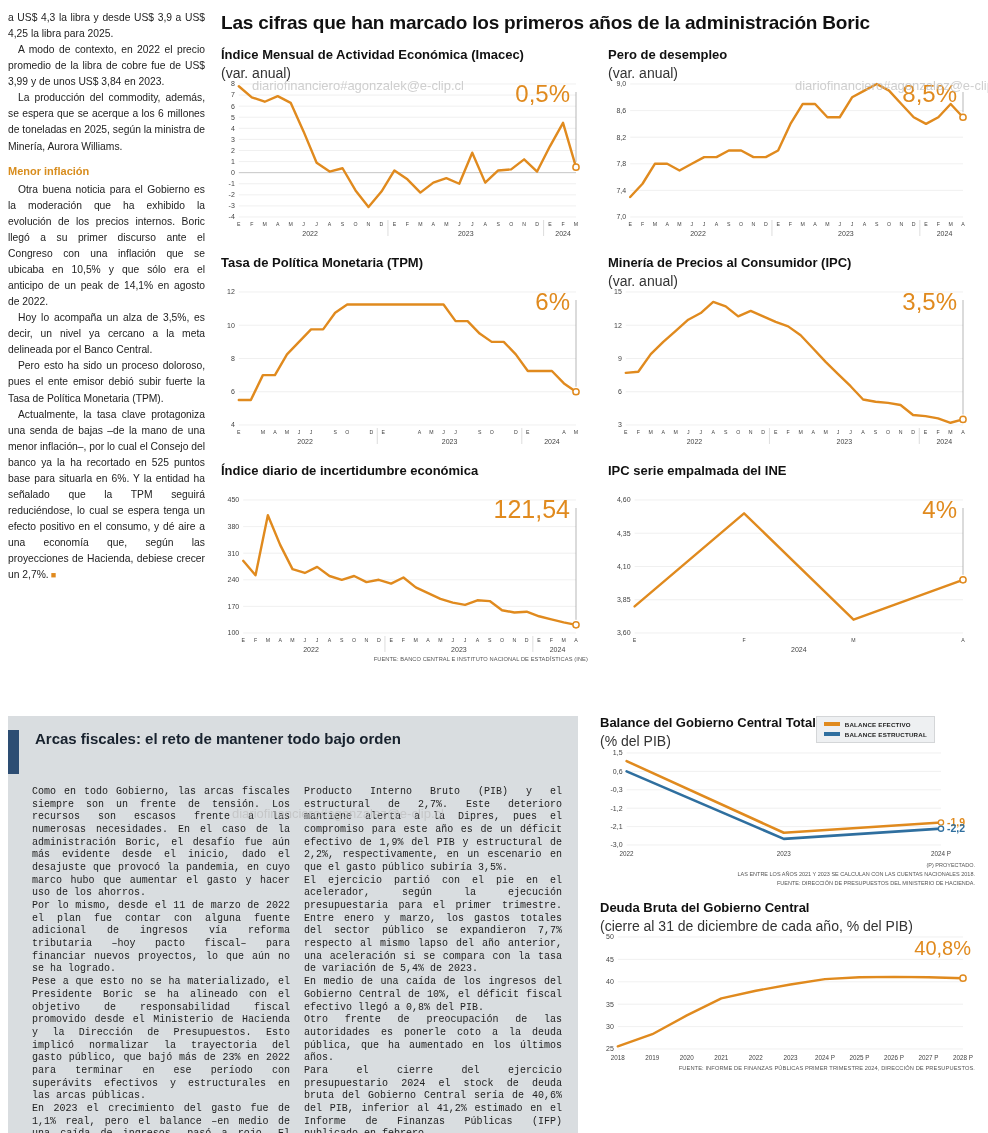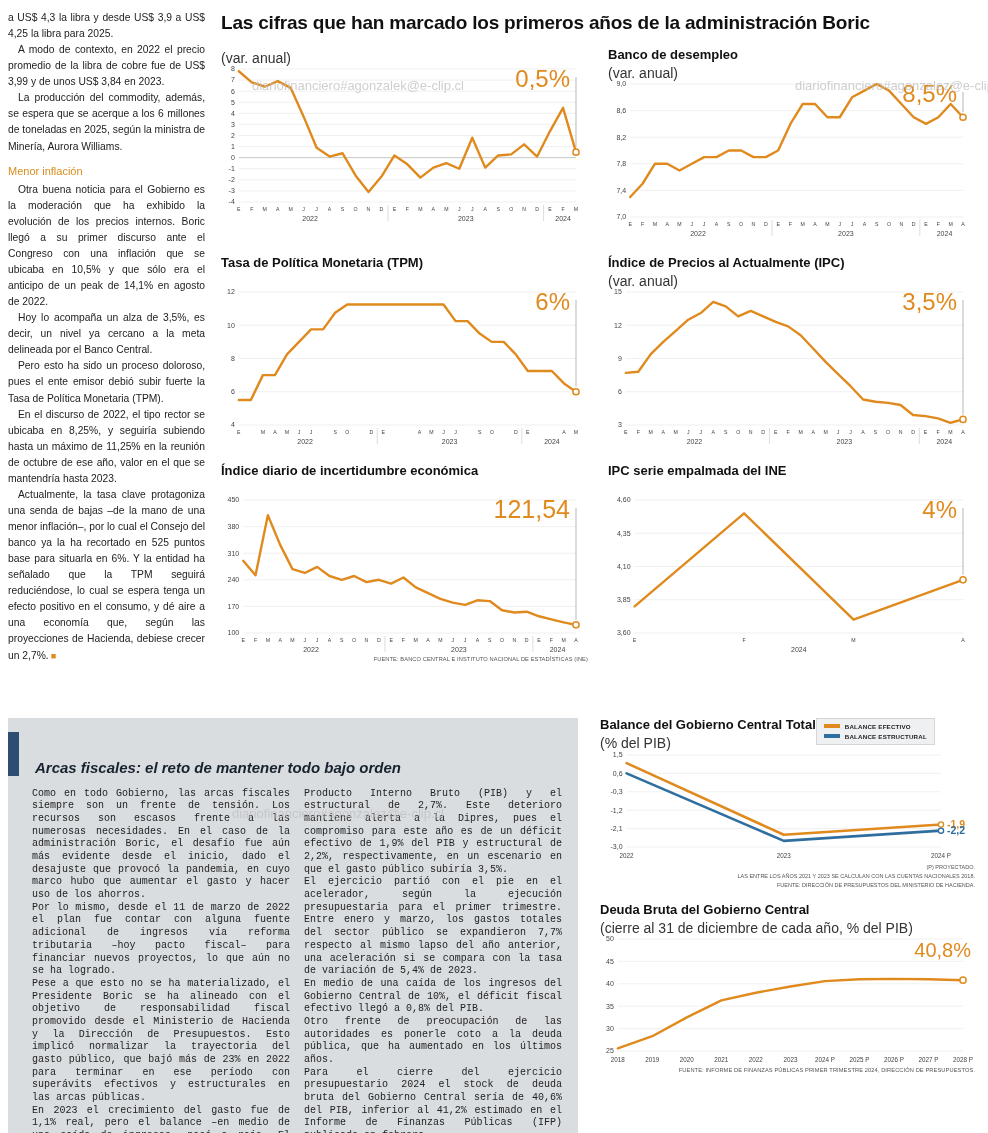--- a/index.html
+++ b/index.html
@@ -10,36 +10,36 @@
   .watermark{position:absolute;color:#bfbfbf;opacity:.75;font-size:13px;pointer-events:none;z-index:6;white-space:nowrap;}
   .wm-a{top:78px;left:252px;text-align:center;}
   .wm-b{top:78px;left:795px;}
   .wm-c{top:806px;left:232px;}
 
   
   .top-section{display:flex;gap:16px;}
   .left-col{flex:0 0 197px;width:197px;font-size:10.3px;line-height:1.56;text-align:justify;color:#222;}
   .left-col p{text-indent:10px;}
   .left-col p.first{text-indent:0;}
-  .orange-head{color:#d88d1e;font-weight:normal;font-size:11px;margin:8px 0 2px 0;}
+  .orange-head{color:#d88d1e;font-weight:bold;font-size:11px;margin:8px 0 2px 0;}
   .end-mark{color:#E08A1E;font-size:9px;margin-left:2px;}
 
   .charts-area{flex:1;min-width:0;}
   .main-title{font-size:19px;font-weight:bold;color:#111;margin:2px 0 14px 0;letter-spacing:-0.2px;}
   .chart-grid{display:grid;grid-template-columns:1fr 1fr;column-gap:20px;row-gap:18px;}
   .chart-title{font-size:13px;font-weight:bold;color:#111;line-height:1.15;}
   .chart-sub{font-size:14px;color:#333;margin-top:2px;height:10px;}
   .chart-canvas{width:100%;height:160px;margin-top:3px;}
   .chart-canvas.no-sub{margin-top:15px;}
   .chart-source{font-size:5.7px;color:#555;text-align:right;margin-top:2px;letter-spacing:.1px;}
 
   
   .bottom-section{display:flex;gap:22px;margin-top:54px;}
   .fiscal-panel{flex:0 0 570px;width:570px;background:#d9dde0;padding:14px 16px 16px 0;min-height:372px;}
-  .fiscal-head{display:flex;align-items:flex-end;gap:16px;margin-bottom:12px;font-style:italic;}
+  .fiscal-head{display:flex;align-items:flex-start;gap:16px;margin-bottom:12px;}
   .blue-bar{width:11px;height:44px;background:#2d4d73;flex:0 0 11px;}
   .fiscal-title{font-size:15px;font-weight:bold;color:#18222e;}
   .fiscal-cols{display:flex;gap:14px;padding-left:24px;}
   .fcol{flex:1;font-size:10px;line-height:1.27;text-align:justify;color:#222;font-family:Liberation Mono, monospace;}
 
   .bottom-charts{flex:1;min-width:0;display:flex;flex-direction:column;}
   .bc-title-row{display:flex;justify-content:flex-start;align-items:flex-start;}
   .legend{background:#eef0f2;border:1px solid #d4d6d8;padding:4px 7px;display:flex;flex-direction:column;gap:3px;}
   .legend-item{display:flex;align-items:center;gap:5px;}
   .swatch{width:16px;height:4px;display:inline-block;}
@@ -61,30 +61,30 @@
   <div class="top-section">
 
     <aside class="left-col">
       <p class="first">a US$ 4,3 la libra y desde US$ 3,9 a US$ 4,25 la libra para 2025.</p>
       <p>A modo de contexto, en 2022 el precio promedio de la libra de cobre fue de US$ 3,99 y de unos US$ 3,84 en 2023.</p>
       <p>La producción del commodity, además, se espera que se acerque a los 6 millones de toneladas en 2025, según la ministra de Minería, Aurora Williams.</p>
       <h4 class="orange-head">Menor inflación</h4>
       <p>Otra buena noticia para el Gobierno es la moderación que ha exhibido la evolución de los precios internos. Boric llegó a su primer discurso ante el Congreso con una inflación que se ubicaba en 10,5% y que sólo era el anticipo de un peak de 14,1% en agosto de 2022.</p>
       <p>Hoy lo acompaña un alza de 3,5%, es decir, un nivel ya cercano a la meta delineada por el Banco Central.</p>
       <p>Pero esto ha sido un proceso doloroso, pues el ente emisor debió subir fuerte la Tasa de Política Monetaria (TPM).</p>
-      <p>En el discurso de 2022, el tipo rector se ubicaba en 8,25%, y seguiría subiendo hasta un máximo de 11,25% en la reunión de octubre de ese año, valor en el que se mantendría hasta 2023.</p>
       <p><span>Actualmente, la tasa clave protagoniza una senda de bajas –de la mano de una menor inflación–, por lo cual el Consejo del banco ya la ha recortado en 525 puntos base para situarla en 6%. Y la entidad ha señalado que la TPM seguirá reduciéndose, lo cual se espera tenga un efecto positivo en el consumo, y dé aire a una economía que, según las proyecciones de Hacienda, debiese crecer un 2,7%.</span><span class="end-mark">■</span></p>
     </aside>
 
     <main class="charts-area">
       <h1 class="main-title">Las cifras que han marcado los primeros años de la administración Boric</h1>
 
       <div class="chart-grid">
 
         <div class="chart-cell">
+          <h3 class="chart-title">Índice Mensual de Actividad Económica (Imacec)</h3>
           <div class="chart-sub">(var. anual)</div>
           <div class="chart-canvas"><svg width="367" height="160" style="font-family: &quot;Liberation Sans&quot;, sans-serif;">
                 <line x1="17.8" y1="139" x2="355" y2="139" stroke="#e6e6e6" stroke-width="0.6"></line>
                 <text x="13.8" y="141.4" text-anchor="end" font-size="7" fill="#444">-4</text>
                 <line x1="17.8" y1="127.91666666666666" x2="355" y2="127.91666666666666" stroke="#e6e6e6" stroke-width="0.6"></line>
                 <text x="13.8" y="130.31666666666666" text-anchor="end" font-size="7" fill="#444">-3</text>
                 <line x1="17.8" y1="116.83333333333334" x2="355" y2="116.83333333333334" stroke="#e6e6e6" stroke-width="0.6"></line>
                 <text x="13.8" y="119.23333333333335" text-anchor="end" font-size="7" fill="#444">-2</text>
                 <line x1="17.8" y1="105.75" x2="355" y2="105.75" stroke="#e6e6e6" stroke-width="0.6"></line>
                 <text x="13.8" y="108.15" text-anchor="end" font-size="7" fill="#444">-1</text>
@@ -139,21 +139,21 @@
                 <line x1="322.5769230769231" y1="142" x2="322.5769230769231" y2="158" stroke="#c6c6c6" stroke-width="0.6"></line>
                 <text x="342.03076923076924" y="158" text-anchor="middle" font-size="7" fill="#444">2024</text>
                 <polyline points="17.8,8.216666666666658 30.76923076923077,19.299999999999997 43.738461538461536,23.73333333333333 56.70769230769231,18.19166666666667 69.67692307692307,24.841666666666658 82.64615384615385,53.658333333333324 95.61538461538461,84.69166666666665 108.58461538461538,93.55833333333335 121.55384615384615,90.23333333333333 134.52307692307693,112.4 147.49230769230772,129.025 160.46153846153845,113.50833333333334 173.43076923076924,92.44999999999999 186.4,101.31666666666666 199.36923076923077,114.61666666666666 212.33846153846153,104.64166666666667 225.30769230769232,100.20833333333333 238.27692307692308,105.75 251.24615384615385,74.71666666666665 264.2153846153846,104.64166666666667 277.1846153846154,92.44999999999999 290.1538461538462,91.34166666666665 303.1230769230769,81.36666666666666 316.09230769230766,93.55833333333335 329.0615384615385,68.06666666666666 342.03076923076924,44.791666666666664 355,89.125" fill="none" stroke="#E08A1E" stroke-width="2.4" stroke-linejoin="round" stroke-linecap="round"></polyline>
                 <line x1="355" y1="14" x2="355" y2="84.125" stroke="#9a9a9a" stroke-width="0.7"></line>
                 <circle cx="355" cy="89.125" r="3.1" fill="#fff" stroke="#E08A1E" stroke-width="1.5"></circle>
                 <text x="349" y="24" text-anchor="end" font-size="24" fill="#E08A1E">0,5%</text>
               </svg></div>
         </div>
 
         <div class="chart-cell">
-          <h3 class="chart-title">Banco de desempleo</h3>
+          <h3 class="chart-title">Pero de desempleo</h3>
           <div class="chart-sub">(var. anual)</div>
           <div class="chart-canvas"><svg width="367" height="160" style="font-family: &quot;Liberation Sans&quot;, sans-serif;">
                 <line x1="22.200000000000003" y1="139" x2="355" y2="139" stroke="#e6e6e6" stroke-width="0.6"></line>
                 <text x="18.200000000000003" y="141.4" text-anchor="end" font-size="7" fill="#444">7,0</text>
                 <line x1="22.200000000000003" y1="112.39999999999998" x2="355" y2="112.39999999999998" stroke="#e6e6e6" stroke-width="0.6"></line>
                 <text x="18.200000000000003" y="114.79999999999998" text-anchor="end" font-size="7" fill="#444">7,4</text>
                 <line x1="22.200000000000003" y1="85.80000000000001" x2="355" y2="85.80000000000001" stroke="#e6e6e6" stroke-width="0.6"></line>
                 <text x="18.200000000000003" y="88.20000000000002" text-anchor="end" font-size="7" fill="#444">7,8</text>
                 <line x1="22.200000000000003" y1="59.200000000000045" x2="355" y2="59.200000000000045" stroke="#e6e6e6" stroke-width="0.6"></line>
                 <text x="18.200000000000003" y="61.600000000000044" text-anchor="end" font-size="7" fill="#444">8,2</text>
@@ -240,21 +240,21 @@
                 <line x1="300.8071428571428" y1="142" x2="300.8071428571428" y2="158" stroke="#c6c6c6" stroke-width="0.6"></line>
                 <text x="330.9142857142857" y="158" text-anchor="middle" font-size="7" fill="#444">2024</text>
                 <polyline points="17.8,114.0625 29.84285714285714,114.0625 41.885714285714286,89.125 53.92857142857143,89.125 65.97142857142856,68.34375 78.01428571428572,55.875 90.05714285714285,43.40625 102.1,43.40625 114.14285714285712,26.78125 126.18571428571428,18.46875 138.22857142857143,18.46875 150.27142857142857,18.46875 162.31428571428572,18.46875 174.35714285714286,18.46875 186.4,18.46875 198.44285714285715,18.46875 210.48571428571427,18.46875 222.5285714285714,18.46875 234.57142857142858,35.09375 246.61428571428573,35.09375 258.65714285714284,47.5625 270.7,55.875 282.74285714285713,55.875 294.7857142857143,68.34375 306.8285714285714,84.96875 318.87142857142857,84.96875 330.9142857142857,84.96875 342.95714285714286,97.4375 355,105.75" fill="none" stroke="#E08A1E" stroke-width="2.4" stroke-linejoin="round" stroke-linecap="round"></polyline>
                 <line x1="355" y1="14" x2="355" y2="100.75" stroke="#9a9a9a" stroke-width="0.7"></line>
                 <circle cx="355" cy="105.75" r="3.1" fill="#fff" stroke="#E08A1E" stroke-width="1.5"></circle>
                 <text x="349" y="24" text-anchor="end" font-size="24" fill="#E08A1E">6%</text>
               </svg></div>
         </div>
 
         <div class="chart-cell">
-          <h3 class="chart-title">Índice de Precios al Actualmente (IPC)</h3>
+          <h3 class="chart-title">Minería de Precios al Consumidor (IPC)</h3>
           <div class="chart-sub">(var. anual)</div>
           <div class="chart-canvas"><svg width="367" height="160" style="font-family: &quot;Liberation Sans&quot;, sans-serif;">
                 <line x1="17.8" y1="139" x2="355" y2="139" stroke="#e6e6e6" stroke-width="0.6"></line>
                 <text x="13.8" y="141.4" text-anchor="end" font-size="7" fill="#444">3</text>
                 <line x1="17.8" y1="105.75" x2="355" y2="105.75" stroke="#e6e6e6" stroke-width="0.6"></line>
                 <text x="13.8" y="108.15" text-anchor="end" font-size="7" fill="#444">6</text>
                 <line x1="17.8" y1="72.5" x2="355" y2="72.5" stroke="#e6e6e6" stroke-width="0.6"></line>
                 <text x="13.8" y="74.9" text-anchor="end" font-size="7" fill="#444">9</text>
                 <line x1="17.8" y1="39.25" x2="355" y2="39.25" stroke="#e6e6e6" stroke-width="0.6"></line>
                 <text x="13.8" y="41.65" text-anchor="end" font-size="7" fill="#444">12</text>

